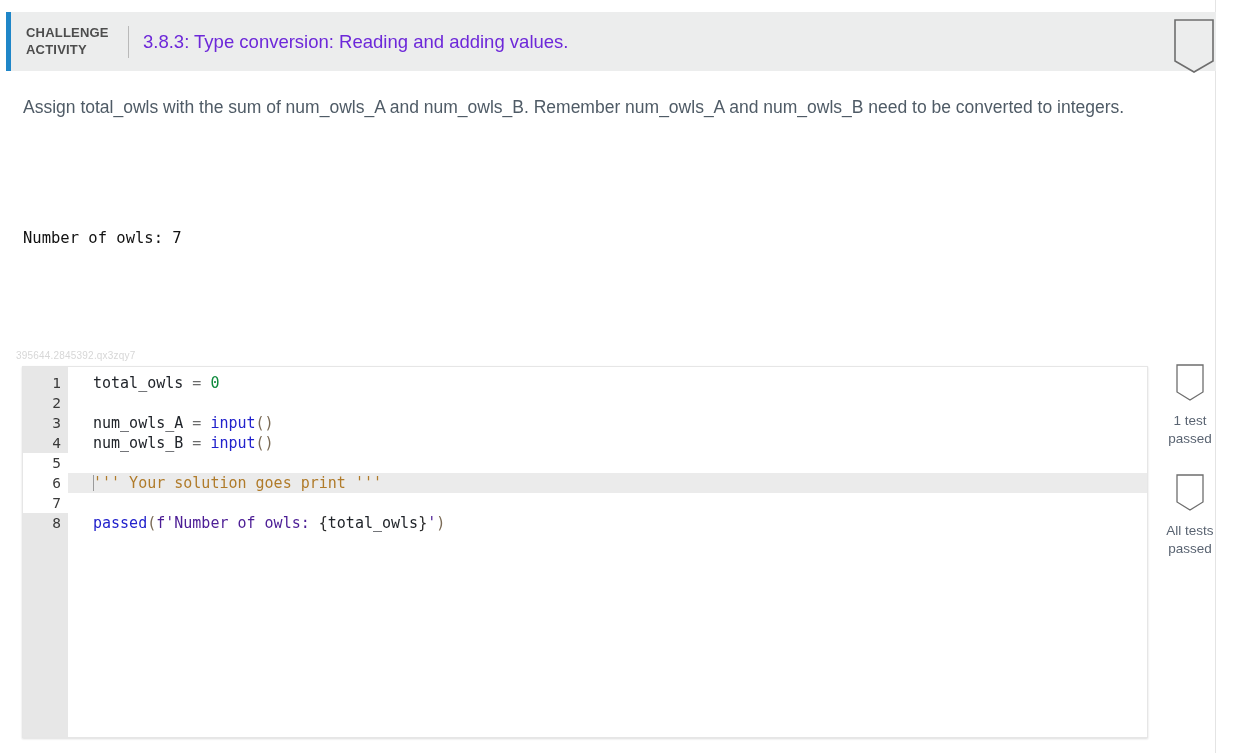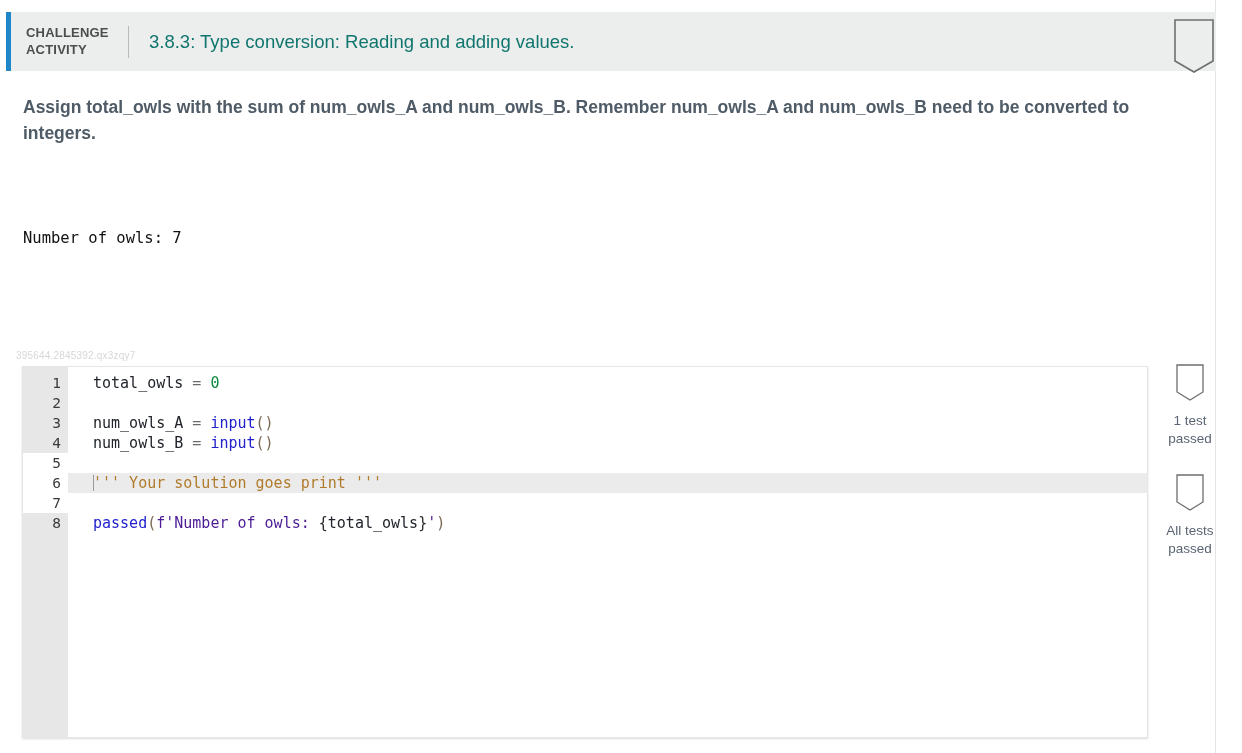--- a/index.html
+++ b/index.html
@@ -68,24 +68,23 @@
     top: 14px;
     width: 1px;
     height: 32px;
     background: #b9b9b9;
   }
   .header-title {
     position: absolute;
     left: 137px;
     top: 18px;
     font-size: 18.5px;
-    color: #0f766e;
+    color: #6d28d9;
     line-height: 24px;
     white-space: nowrap;
-    margin-left: 6px;
   }
   .header-ribbon {
     position: absolute;
     left: 1164px;
     top: 3px;
   }
 
   
   .ribbon {
     display: block;
@@ -96,21 +95,20 @@
     position: absolute;
     left: 23px;
     top: 94px;
     width: 1130px;
   }
   .instr-p {
     font-size: 17.5px;
     line-height: 26px;
     color: #4f5b66;
     margin: 0;
-    font-weight: bold;
   }
   .instr-sample {
     position: absolute;
     left: 23px;
     top: 180px;
     font-size: 17.5px;
     line-height: 26px;
     color: #4f5b66;
   }
   .sample-output {

